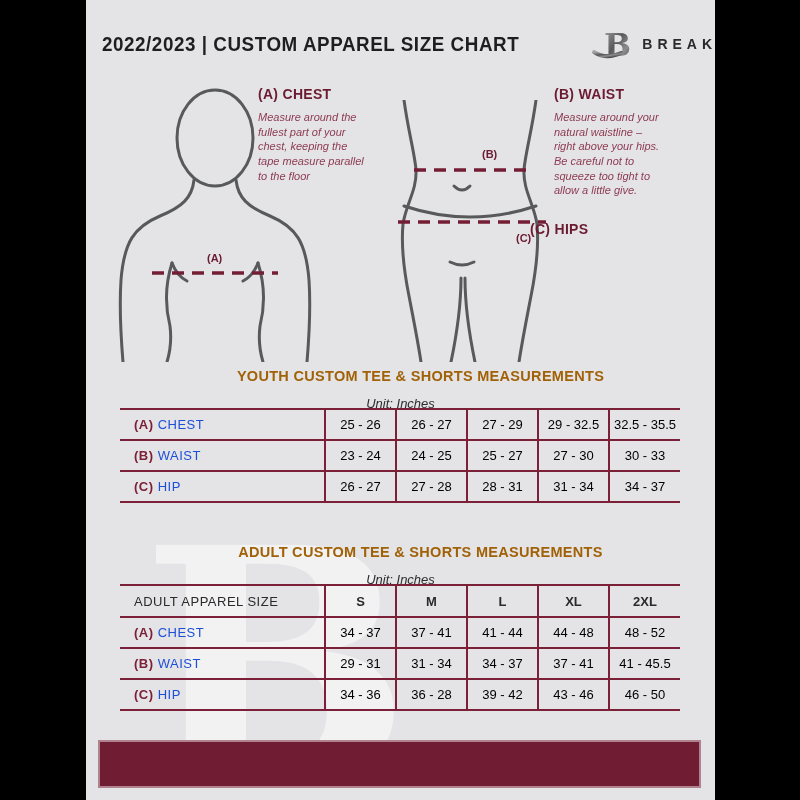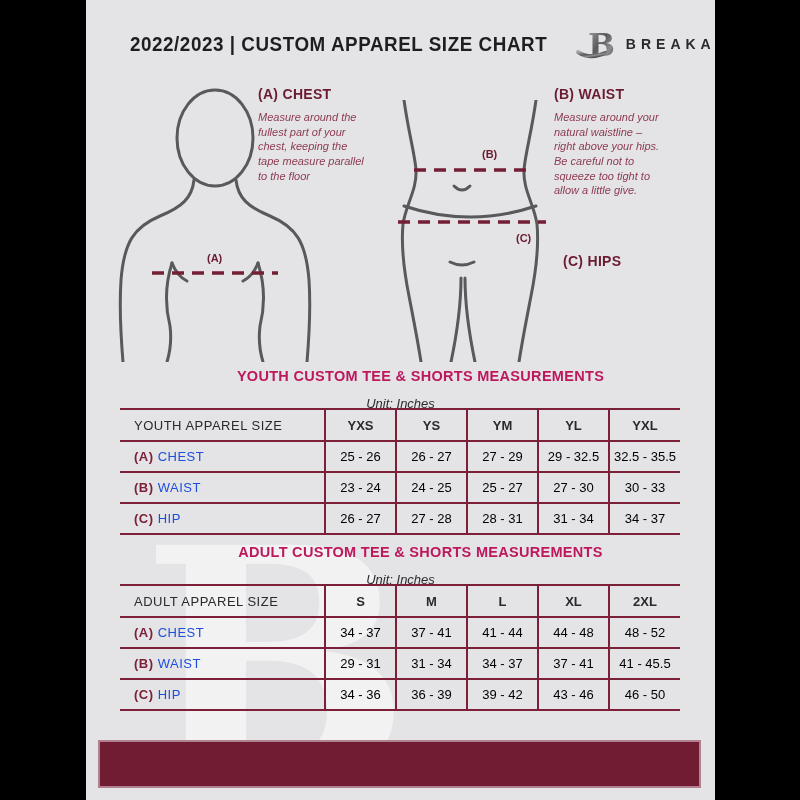--- a/index.html
+++ b/index.html
@@ -7,38 +7,38 @@
     width:800px;height:800px;overflow:hidden;background:#000;
     font-family:"Liberation Sans", sans-serif;
     position:relative;
   }
   .page{position:absolute;left:86px;top:0;width:629px;height:800px;background:#e4e4e6;overflow:hidden;}
   .side-bar{position:absolute;top:0;height:800px;background:#000;}
   .side-bar.left{left:0;width:86px;}
   .side-bar.right{left:715px;width:85px;}
 
   
-  .header{position:absolute;top:22px;left:0;width:707px;height:44px;display:flex;align-items:center;justify-content:space-between;padding:0 44px;box-sizing:border-box;}
+  .header{position:absolute;top:22px;left:0;width:707px;height:44px;display:flex;align-items:center;justify-content:space-between;padding:0 16px;box-sizing:border-box;}
   .doc-title{font-size:20px;font-weight:800;letter-spacing:.6px;color:#1e1e20;white-space:nowrap;transform:scaleX(.94);transform-origin:left center;}
   .brand-wrap{display:flex;align-items:center;gap:10px;}
   .brand-name{font-size:14px;font-weight:700;letter-spacing:5px;color:#2a2a2c;}
 
   
   .guide{position:absolute;top:80px;left:0;width:629px;height:282px;}
   .guide-text{position:absolute;}
   .guide-heading{font-size:14px;font-weight:800;color:#6b1b31;letter-spacing:.3px;margin:0 0 8px 0;}
   .guide-body{font-size:11px;font-style:italic;color:#8d3a52;line-height:1.33;white-space:pre-line;margin:0;}
   .fig{position:absolute;}
   .fig path,.fig ellipse{fill:none;stroke:#58595b;stroke-width:3;stroke-linecap:round;}
   .fig .dash{stroke:#741e36;stroke-width:3.5;stroke-dasharray:12 8;stroke-linecap:butt;}
   .fig text{font-family:"Liberation Sans",sans-serif;font-size:11px;font-weight:800;fill:#6b1b31;}
 
   
   .section-head{position:absolute;left:0;width:629px;text-align:center;z-index:2;}
-  .section-title{font-size:14.5px;font-weight:800;color:#be185d;letter-spacing:.3px;padding-left:40px;}
+  .section-title{font-size:14.5px;font-weight:800;color:#a16207;letter-spacing:.3px;padding-left:40px;}
   .section-unit{font-size:13px;font-style:italic;color:#2c2c2e;margin-top:12px;}
 
   
   .size-table{position:absolute;left:34px;width:560px;border-collapse:collapse;table-layout:fixed;z-index:2;}
   .size-table td{border-top:2px solid #7b2038;border-bottom:2px solid #7b2038;padding:0;font-size:13px;color:#000000;text-align:center;height:29px;vertical-align:middle;background:transparent;}
   .size-table td + td{border-left:2px solid #7b2038;}
   .size-table .col0{width:190px;text-align:left;padding-left:14px;color:#48484a;letter-spacing:.5px;}
   .size-table tr.hdr td{height:30px;font-weight:700;color:#2a2a2c;}
   .size-table tr.hdr td.col0{font-weight:400;font-size:13px;}
   .row-prefix{font-weight:800;color:#7b2038;}
@@ -115,42 +115,34 @@
     <div class="guide-text" style="left:468px;top:6px;width:136px;">
       <div class="guide-heading">(B) WAIST</div>
       <p class="guide-body">Measure around your
 natural waistline –
 right above your hips.
 Be careful not to
 squeeze too tight to
 allow a little give.</p>
     </div>
 
-    <div class="guide-text" style="left:477px;top:141px;width:140px;margin-top:32px;">
+    <div class="guide-text" style="left:444px;top:141px;width:140px;">
       <div class="guide-heading">(C) HIPS</div>
     </div>
   </div>
 
   <div class="watermark">B</div>
 
   <div class="section-head" style="top:368px;">
     <div class="section-title">YOUTH CUSTOM TEE &amp; SHORTS MEASUREMENTS</div>
     <div class="section-unit">Unit: Inches</div>
   </div>
 
   <table class="size-table" style="top:408px;">
     <tbody>
-        <tr class="hdr">
-      <td class="col0">YOUTH APPAREL SIZE</td>
-      <td>YXS</td>
-      <td>YS</td>
-      <td>YM</td>
-      <td>YL</td>
-      <td>YXL</td>
-    </tr>
     <tr>
       <td class="col0"><span class="row-prefix">(A)</span> <span class="row-label">CHEST</span></td>
       <td>25 - 26</td>
       <td>26 - 27</td>
       <td>27 - 29</td>
       <td>29 - 32.5</td>
       <td>32.5 - 35.5</td>
     </tr>
     <tr>
       <td class="col0"><span class="row-prefix">(B)</span> <span class="row-label">WAIST</span></td>
@@ -198,21 +190,21 @@
       <td class="col0"><span class="row-prefix">(B)</span> <span class="row-label">WAIST</span></td>
       <td>29 - 31</td>
       <td>31 - 34</td>
       <td>34 - 37</td>
       <td>37 - 41</td>
       <td>41 - 45.5</td>
     </tr>
     <tr>
       <td class="col0"><span class="row-prefix">(C)</span> <span class="row-label">HIP</span></td>
       <td>34 - 36</td>
-      <td>36 - 39</td>
+      <td>36 - 28</td>
       <td>39 - 42</td>
       <td>43 - 46</td>
       <td>46 - 50</td>
     </tr>
   </tbody>
     </table>
 
   <div class="footer-bar"></div>
 </div>
 

